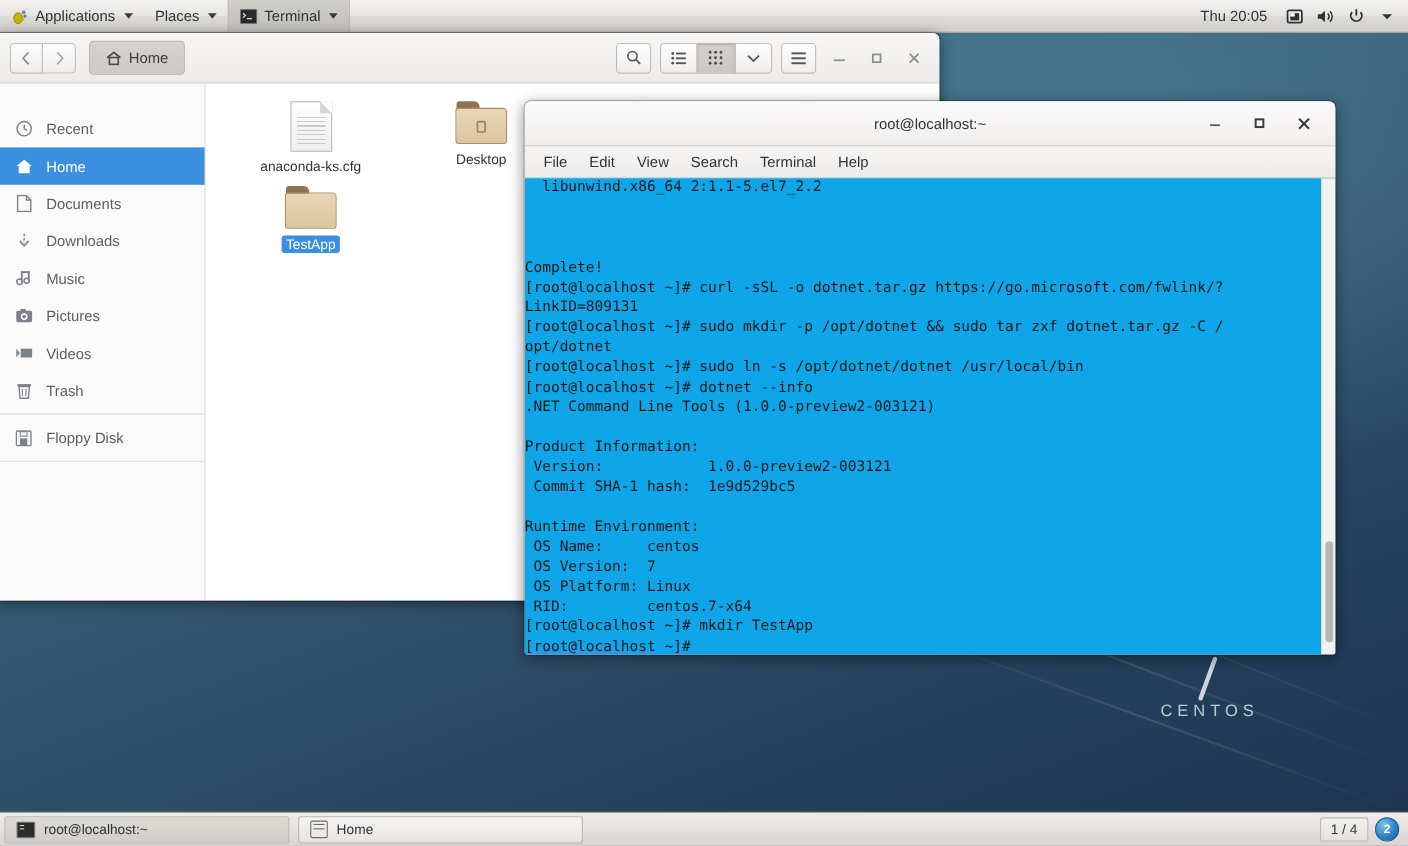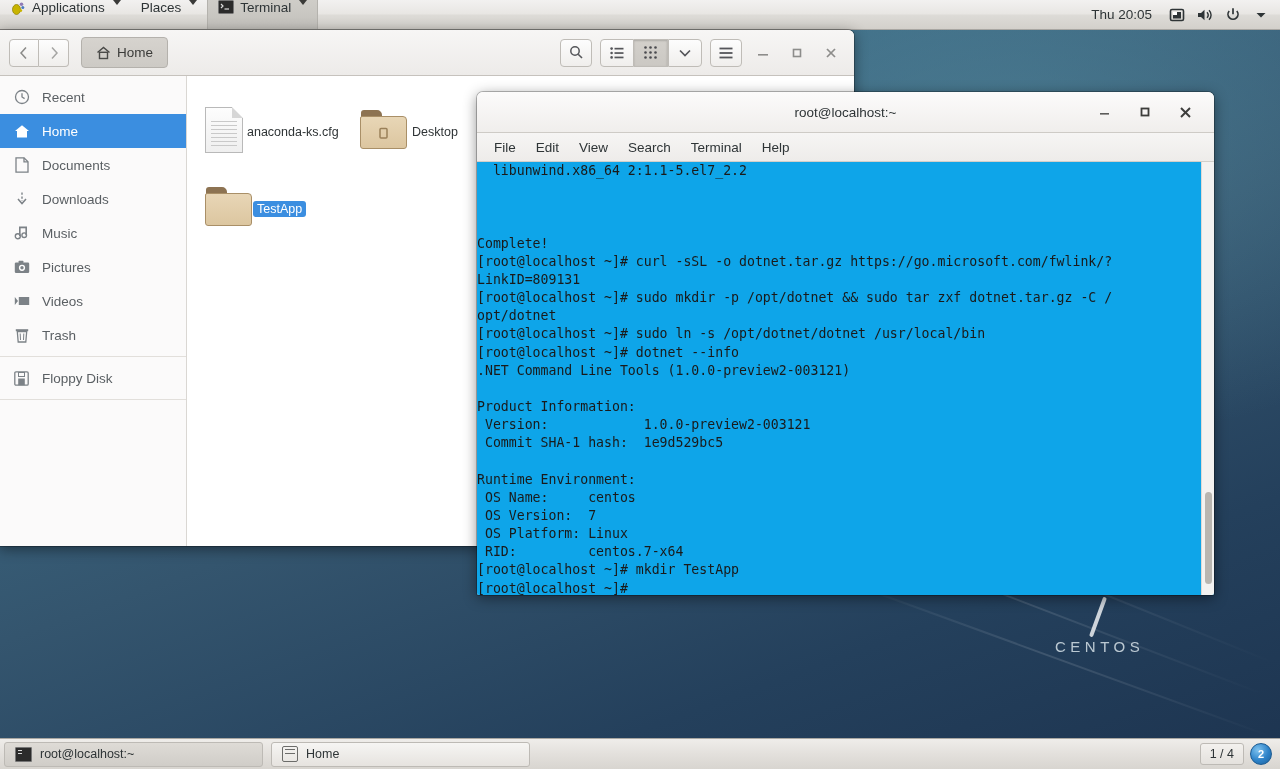--- a/index.html
+++ b/index.html
@@ -57,20 +57,21 @@
     background: linear-gradient(180deg, #f2f1f0 0%, #e8e6e3 48%, #dddbd7 52%, #d3d0cb 100%);
     border-bottom: 1px solid #a8a6a2;
     display: flex;
     align-items: center;
     font-size: 13.5px;
     color: #2e3436;
     box-sizing: border-box;
   }
   .panel-item {
     display: flex;
+    align-items: center;
     gap: 6px;
     height: 29px;
     padding: 0 10px;
     cursor: default;
     white-space: nowrap;
   }
   .panel-item.active-win {
     background: linear-gradient(180deg, #cfcdc8 0%, #c2c0bb 100%);
     border-left: 1px solid #b4b2ad;
     border-right: 1px solid #b4b2ad;
@@ -165,21 +166,21 @@
     cursor: default;
   }
   .nautilus-body {
     display: flex;
     height: 470px;
   }
   .sidebar {
     width: 188px;
     background: #fbfafa;
     border-right: 1px solid #dad7d3;
-    padding-top: 4px;
+    padding-top: 24px;
     box-sizing: border-box;
     flex: none;
   }
   .side-item {
     height: 34px;
     display: flex;
     align-items: center;
     gap: 12px;
     padding-left: 14px;
     font-size: 13.5px;
@@ -208,21 +209,21 @@
     position: relative;
   }
   .icon-grid {
     display: grid;
     grid-template-columns: repeat(4, 155px);
     grid-auto-rows: 77px;
     padding-left: 18px;
   }
   .file-cell {
     display: flex;
-    flex-direction: row;
+    flex-direction: column;
     align-items: center;
     cursor: default;
     padding-top: 2px;
   }
   .file-label {
     margin-top: 5px;
     font-size: 12.5px;
     color: #2f3436;
     text-align: center;
     max-width: 140px;

